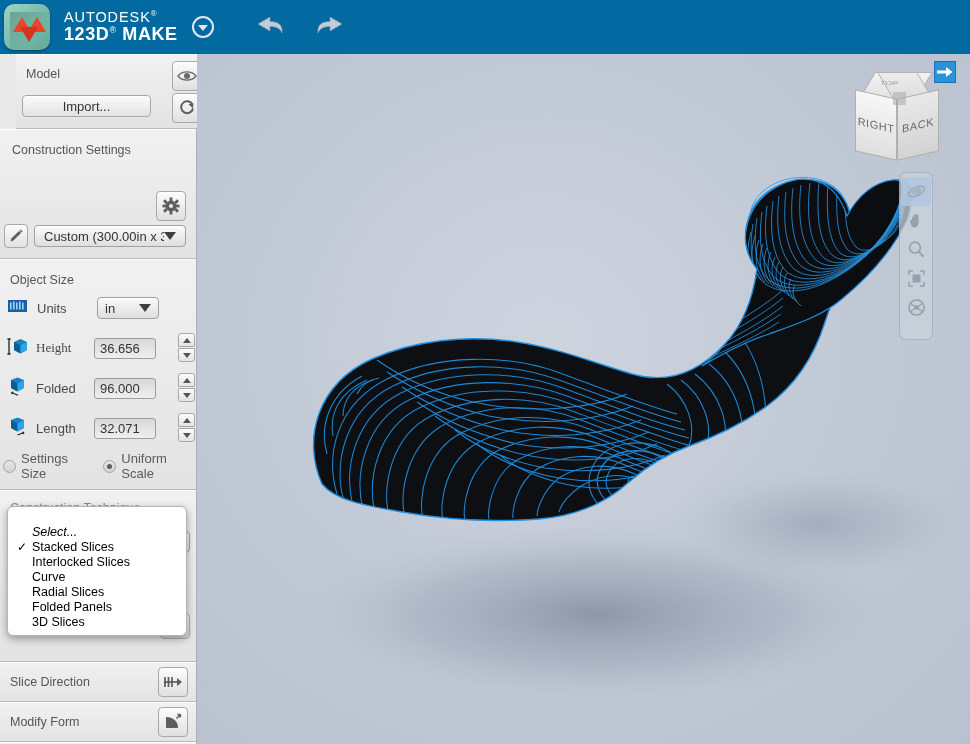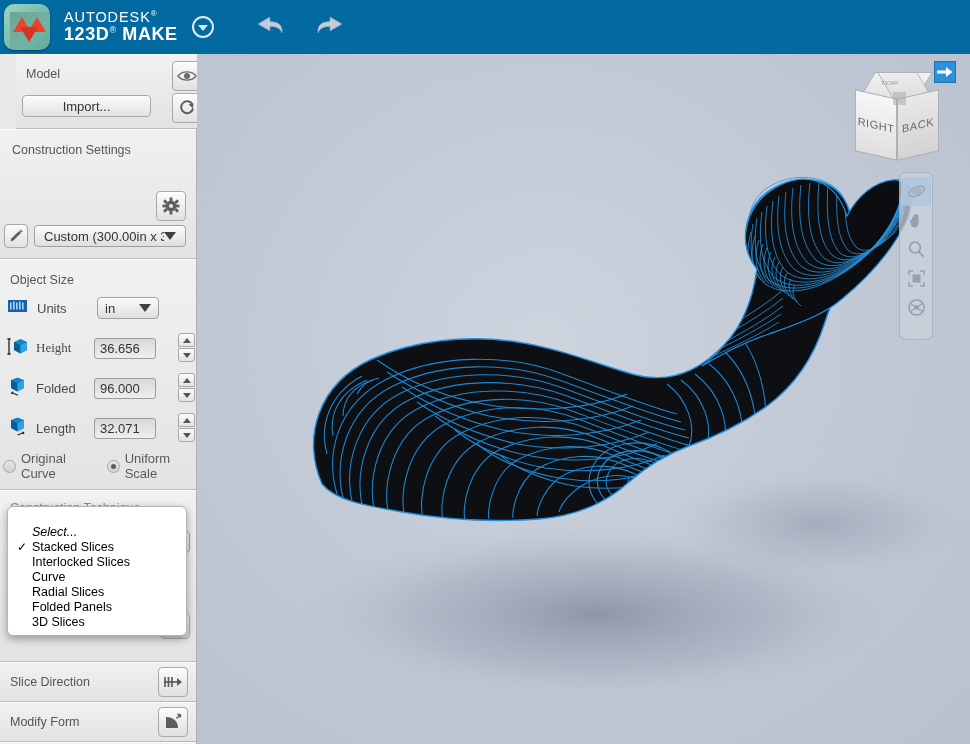--- a/index.html
+++ b/index.html
@@ -421,21 +421,21 @@
               <i class="caret-up"></i>
             </div>
           <div class="spin-half dn">
               <i class="caret-dn"></i>
             </div>
         </div>
       </div>
 
       <div class="radio-row" style="top:195px;">
         <span class="radio" style="margin-left:3px;"></span>
-        <span class="radio-label">Original Curve</span>
+        <span class="radio-label">Settings Size</span>
         <span class="radio on" style="margin-left:13px;"></span>
         <span class="radio-label">Uniform Scale</span>
       </div>
     </div>
 
     <div class="panel" id="panel-ct">
       <div class="ct-title">Construction Technique</div>
 
       <div class="ct-select"></div>
 

